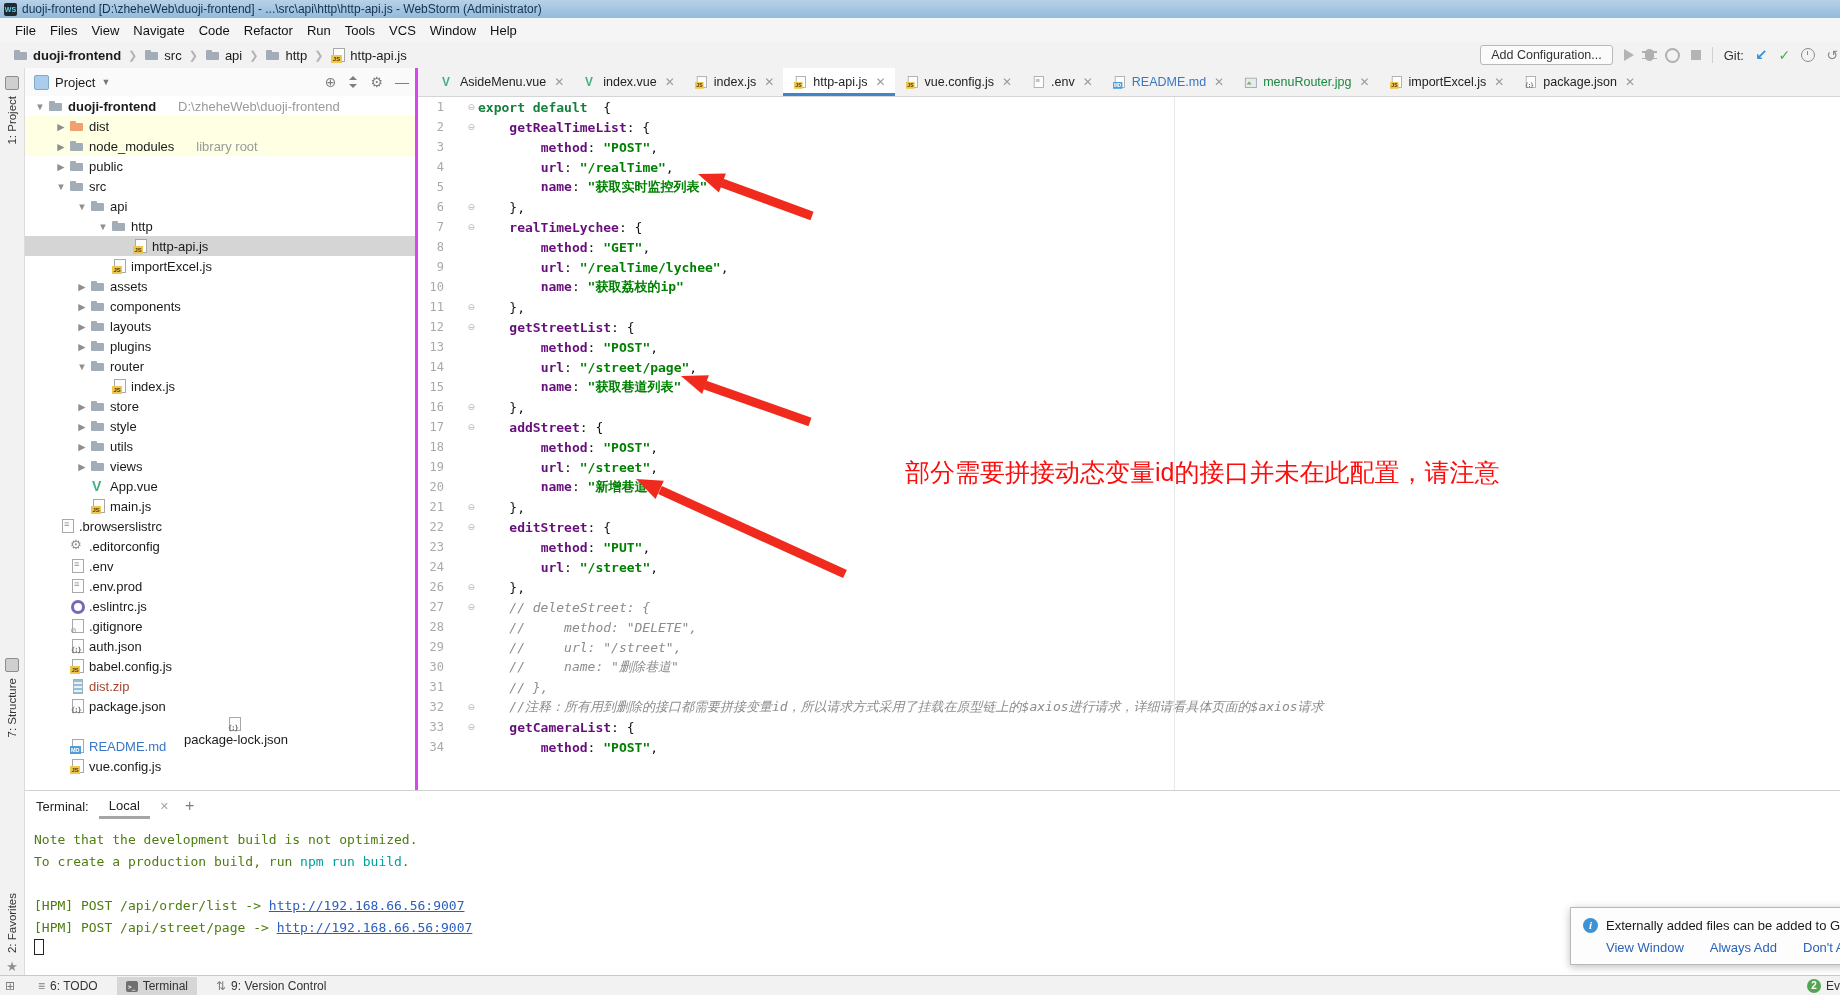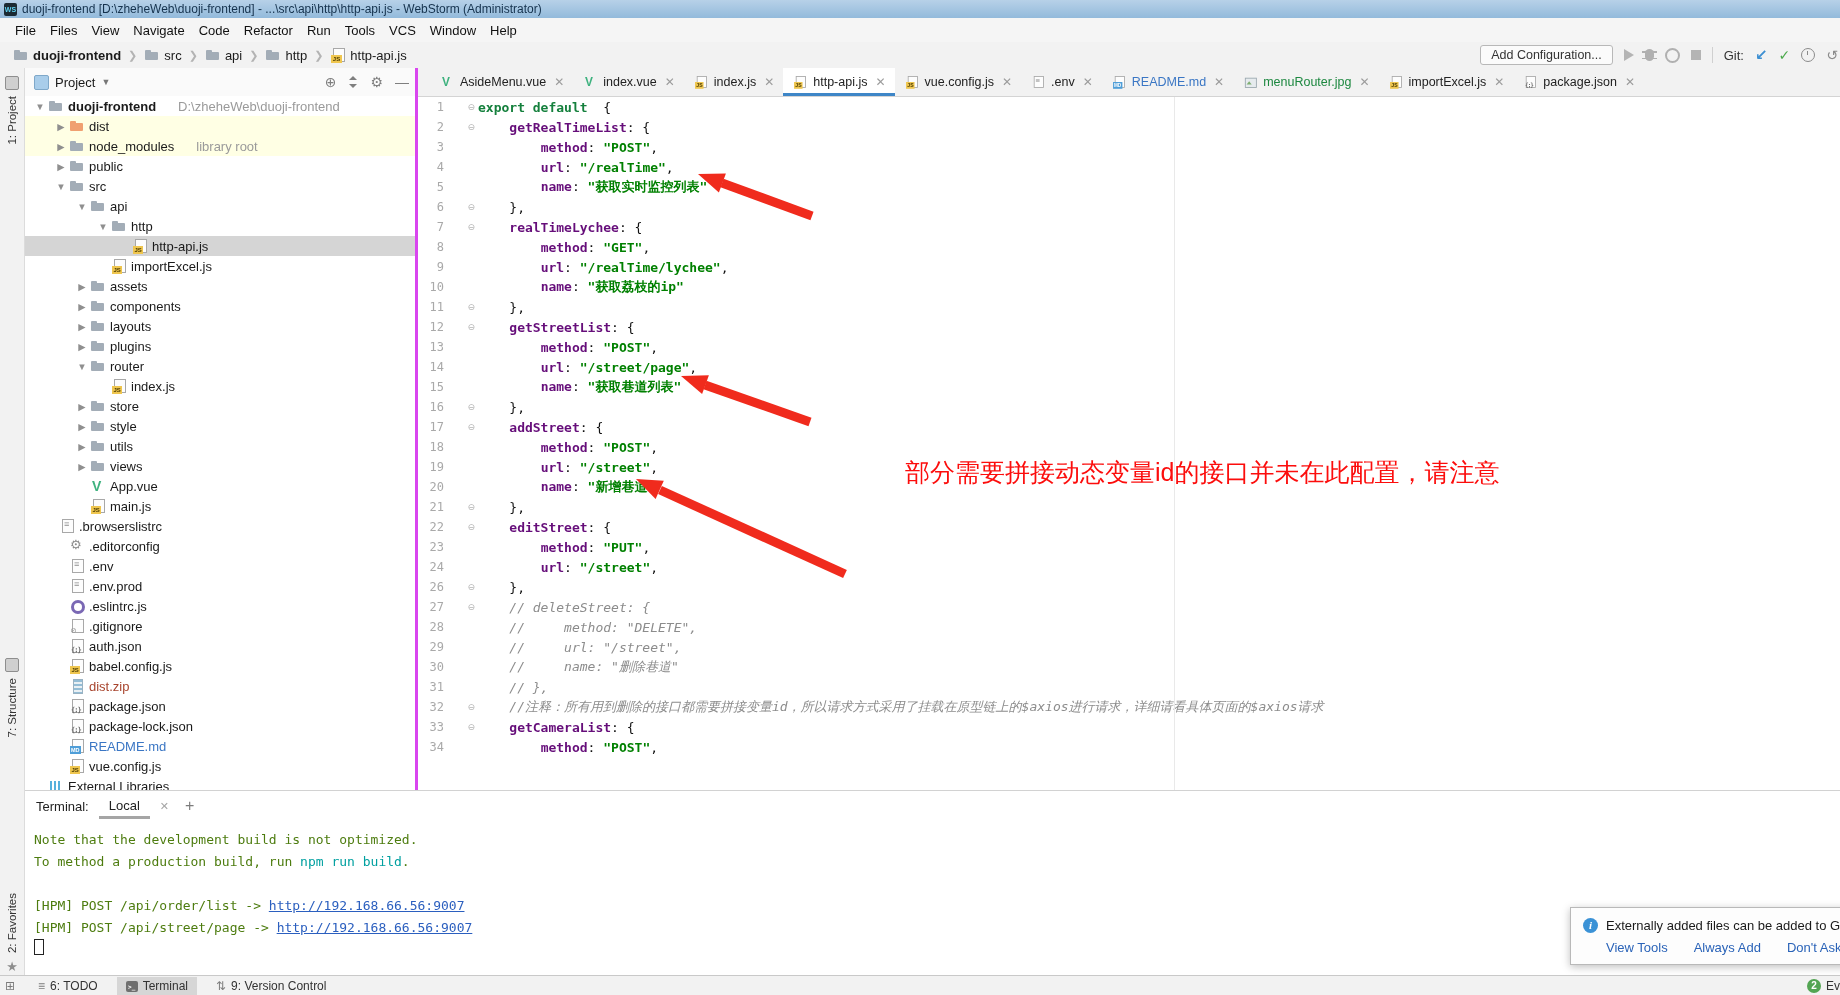--- a/index.html
+++ b/index.html
@@ -373,39 +373,34 @@
           <div class="tree-row" style="padding-left: 29px;">
             <span class="chev"></span>
             <span class="ic ic-zip"></span>
             <span class="tlabel" style="color: rgb(168, 69, 46);">dist.zip</span>
           </div>
           <div class="tree-row" style="padding-left: 29px;">
             <span class="chev"></span>
             <span class="ic ic-json"></span>
             <span class="tlabel">package.json</span>
           </div>
-          <div class="tree-row" style="padding-left: 29px;">
+          <div class="tree-row" style="padding-left: 29px; flex-direction: column;">
             <span class="chev"></span>
             <span class="ic ic-json"></span>
             <span class="tlabel">package-lock.json</span>
           </div>
           <div class="tree-row" style="padding-left: 29px;">
             <span class="chev"></span>
             <span class="ic ic-md"></span>
             <span class="tlabel" style="color: rgb(58, 118, 196);">README.md</span>
           </div>
           <div class="tree-row" style="padding-left: 29px;">
             <span class="chev"></span>
             <span class="ic ic-js"></span>
             <span class="tlabel">vue.config.js</span>
-          </div>
-          <div class="tree-row" style="padding-left: 8px;">
-            <span class="chev"></span>
-            <span class="ic ic-lib"></span>
-            <span class="tlabel">External Libraries</span>
           </div>
         </div>
     </div>
 
     <div class="editor-col">
       <div class="tabbar" id="tabbar">
           <div class="tab">
             <span class="ic ic-vue"></span>
             <span>AsideMenu.vue</span>
             <span class="tab-close">✕</span>
@@ -499,35 +494,35 @@
 
   <div class="terminal">
     <div class="term-header">
       <span>Terminal:</span>
       <span class="term-tab">Local</span>
       <span class="term-x">✕</span>
       <span class="term-plus">+</span>
     </div>
     <div class="term-body" id="termbody">
         <div class="term-line"><span class="tk-t">Note that the development build is not optimized.</span></div>
-        <div class="term-line"><span class="tk-t">To method a production build, run </span><span class="tk-cy">npm run build</span><span class="tk-t">.</span></div>
+        <div class="term-line"><span class="tk-t">To create a production build, run </span><span class="tk-cy">npm run build</span><span class="tk-t">.</span></div>
         <div class="term-line">&nbsp;</div>
         <div class="term-line"><span class="tk-t">[HPM] POST /api/order/list -&gt; </span><span class="tk-ln">http://192.168.66.56:9007</span></div>
         <div class="term-line"><span class="tk-t">[HPM] POST /api/street/page -&gt; </span><span class="tk-ln">http://192.168.66.56:9007</span></div>
         <div class="term-line"><span class="term-cursor"></span></div>
       </div>
   </div>
 
   <div class="notification">
     <div class="notif-row1">
       <span class="info-ico">i</span>
       <span>Externally added files can be added to Gi</span>
     </div>
     <div class="notif-links" id="notiflinks">
-        <span>View Tools</span>
+        <span>View Window</span>
         <span>Always Add</span>
         <span>Don't Ask Agai</span>
       </div>
   </div>
 
   <div class="statusbar">
     <span class="sb-corner">⊞</span>
     <span id="sbleft" style="display:flex;align-items:center;gap:10px;">
         <span class="sb-item">
           <span class="sb-ico-todo">≡</span>

